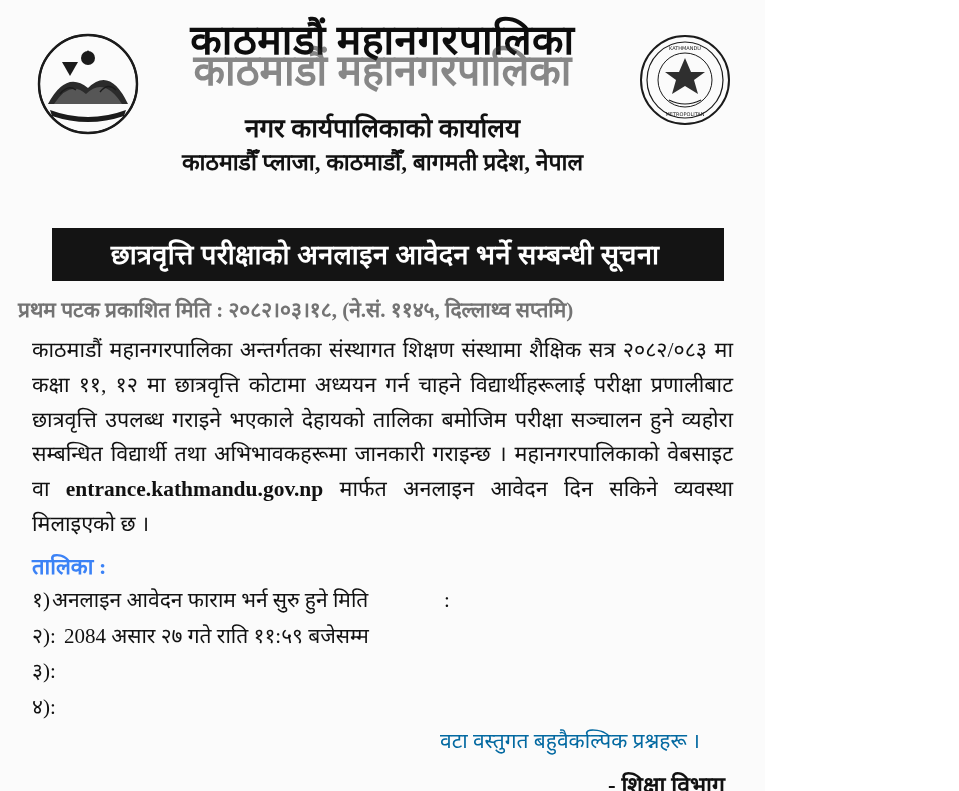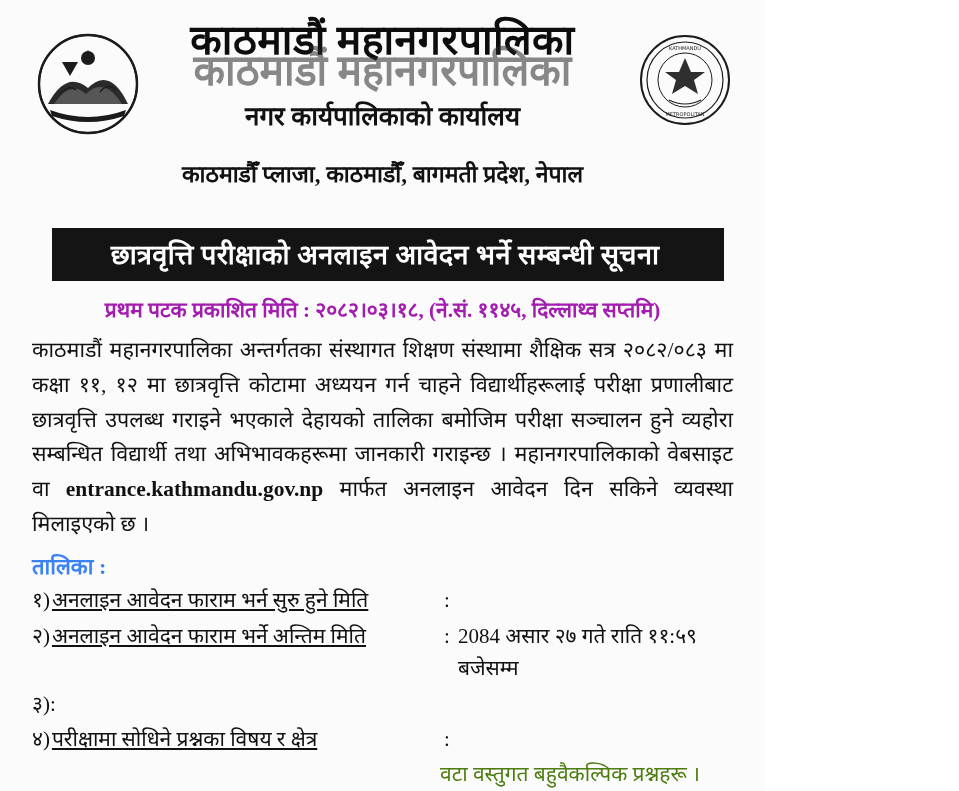--- a/index.html
+++ b/index.html
@@ -60,49 +60,49 @@
     line-height: 1.0;
     color: #2a2a2a;
     opacity: 0.55;
     margin-top: -14px;
     transform: scaleY(1.05);
     filter: blur(0.3px);
   }
   .office-line {
     font-size: 26px;
     font-weight: bold;
-    margin-top: 6px;
+    margin-top: 18px;
     color: #111;
   }
   .address-line {
     font-size: 23px;
     font-weight: bold;
-    margin-top: 24px;
+    margin-top: 0;
     color: #111;
   }
 
   
   .title-band {
     margin: 10px 23px 0 34px;
     background: #141414;
     color: #ffffff;
     text-align: center;
     font-size: 27px;
     font-weight: bold;
     padding: 7px 6px 9px 0;
     letter-spacing: 0.4px;
   }
 
   
   .pub-date {
-    text-align: center;
+    text-align: left;
     font-size: 21px;
     font-weight: bold;
     margin-top: 14px;
-    color: #a21caf;
+    color: #737373;
   }
   .para {
     font-size: 21.5px;
     line-height: 1.62;
     text-align: justify;
     margin: 10px 14px 0 14px;
     color: #111;
     font-weight: 500;
   }
   .para b {
@@ -128,34 +128,33 @@
     color: #111;
     font-weight: 500;
   }
   .li-num {
     flex: 0 0 auto;
     white-space: nowrap;
   }
   .li-label {
     flex: 0 0 392px;
     padding-left: 2px;
-    text-decoration: underline;
   }
   .li-colon {
     flex: 0 0 14px;
     text-align: left;
   }
   .li-value {
     flex: 1 1 auto;
   }
   .li-value-cont {
     margin-left: 408px;
     font-size: 21px;
     line-height: 1.5;
-    color: #4d7c0f;
+    color: #0369a1;
     font-weight: 500;
   }
 
   .postscript {
     font-size: 21px;
     line-height: 1.6;
     margin: 10px 14px 0 14px;
     text-align: justify;
     color: #111;
     font-weight: 500;
@@ -227,33 +226,31 @@
   <div class="list">
 
     <div class="list-row">
       <span class="li-num">१)</span>
       <span class="li-label">अनलाइन आवेदन फाराम भर्न सुरु हुने मिति</span>
       <span class="li-colon">:</span>
     </div>
 
     <div class="list-row">
       <span class="li-num">२)</span>
-      <span class="li-label">अनलाइन आवेदन फाराम भर्ने अन्तिम मिति</span>
       <span class="li-colon">:</span>
       <span class="li-value">2084 असार २७ गते राति ११:५९ बजेसम्म</span>
     </div>
 
     <div class="list-row">
       <span class="li-num">३)</span>
       <span class="li-colon">:</span>
     </div>
 
     <div class="list-row">
       <span class="li-num">४)</span>
-      <span class="li-label">परीक्षामा सोधिने प्रश्नका विषय र क्षेत्र</span>
       <span class="li-colon">:</span>
     </div>
     <div class="li-value-cont">वटा वस्तुगत बहुवैकल्पिक प्रश्नहरू ।</div>
   </div>
 
 
   <div class="signature">- शिक्षा विभाग</div>
 
 </div>
 

